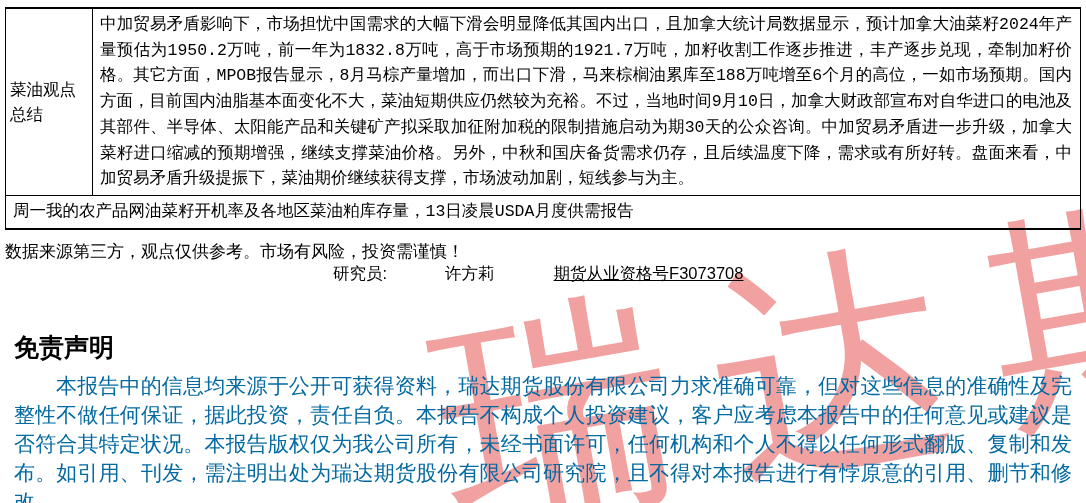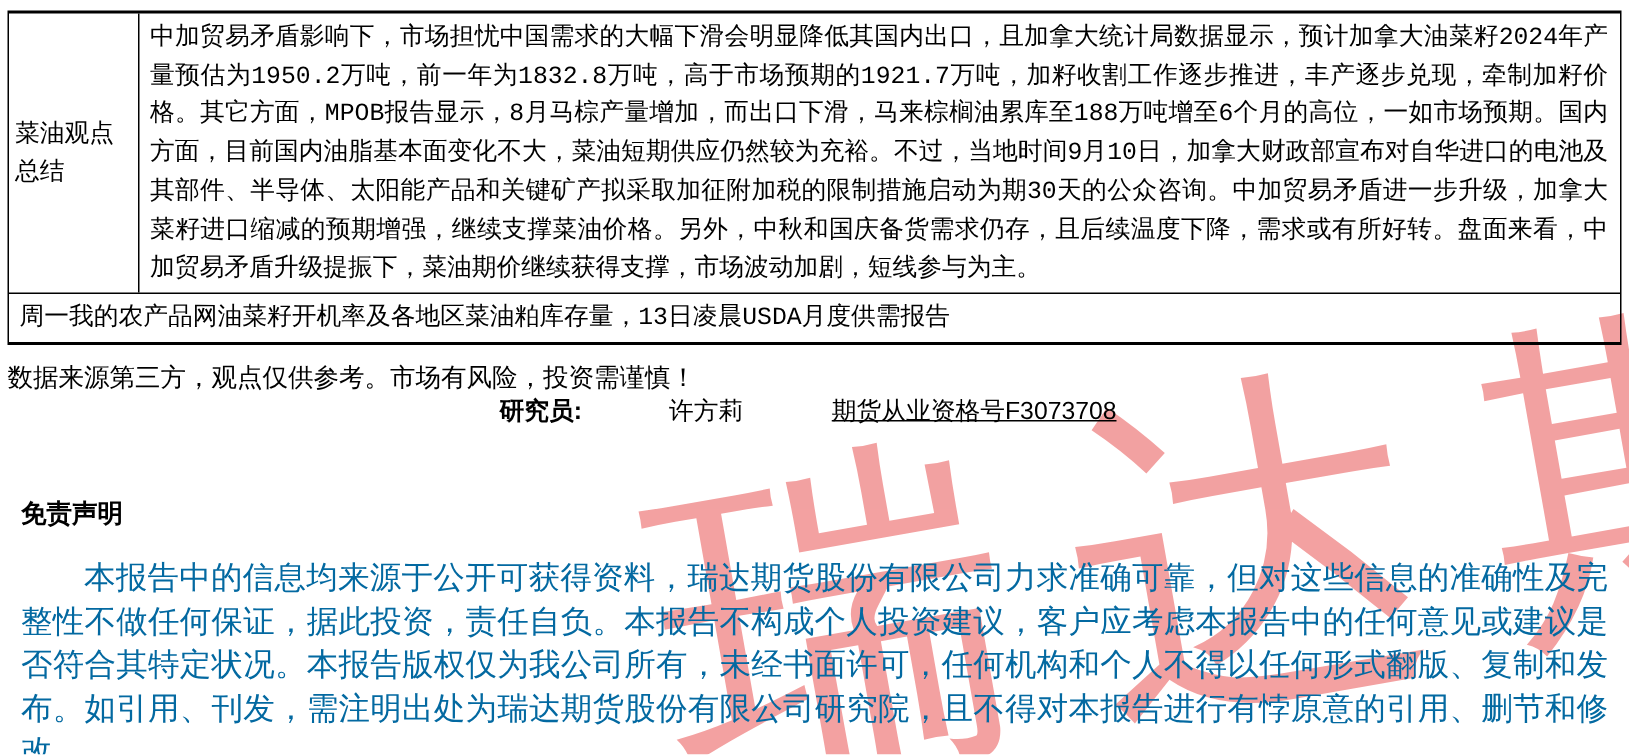--- a/index.html
+++ b/index.html
@@ -75,30 +75,30 @@
   }
   .researcher-row {
     position: absolute;
     left: 333px;
     top: 263px;
     z-index: 1;
     display: flex;
     font-size: 16.5px;
     white-space: nowrap;
   }
-  .researcher-row .r-label { font-weight: bold; margin-right: 58px; text-align: right; }
+  .researcher-row .r-label { font-weight: normal; margin-right: 58px; text-align: right; }
   .researcher-row .r-name { margin-right: 59px; }
   .researcher-row .r-qual { margin-right: 30px; text-decoration: underline; }
   
   .disclaimer-title {
     position: absolute;
     left: 14px;
     top: 331px;
     z-index: 1;
-    font-size: 17px;
+    font-size: 25px;
     font-weight: bold;
   }
   .disclaimer-body {
     position: absolute;
     left: 14px;
     top: 371px;
     width: 1058px;
     z-index: 1;
     font-size: 21px;
     line-height: 29px;

